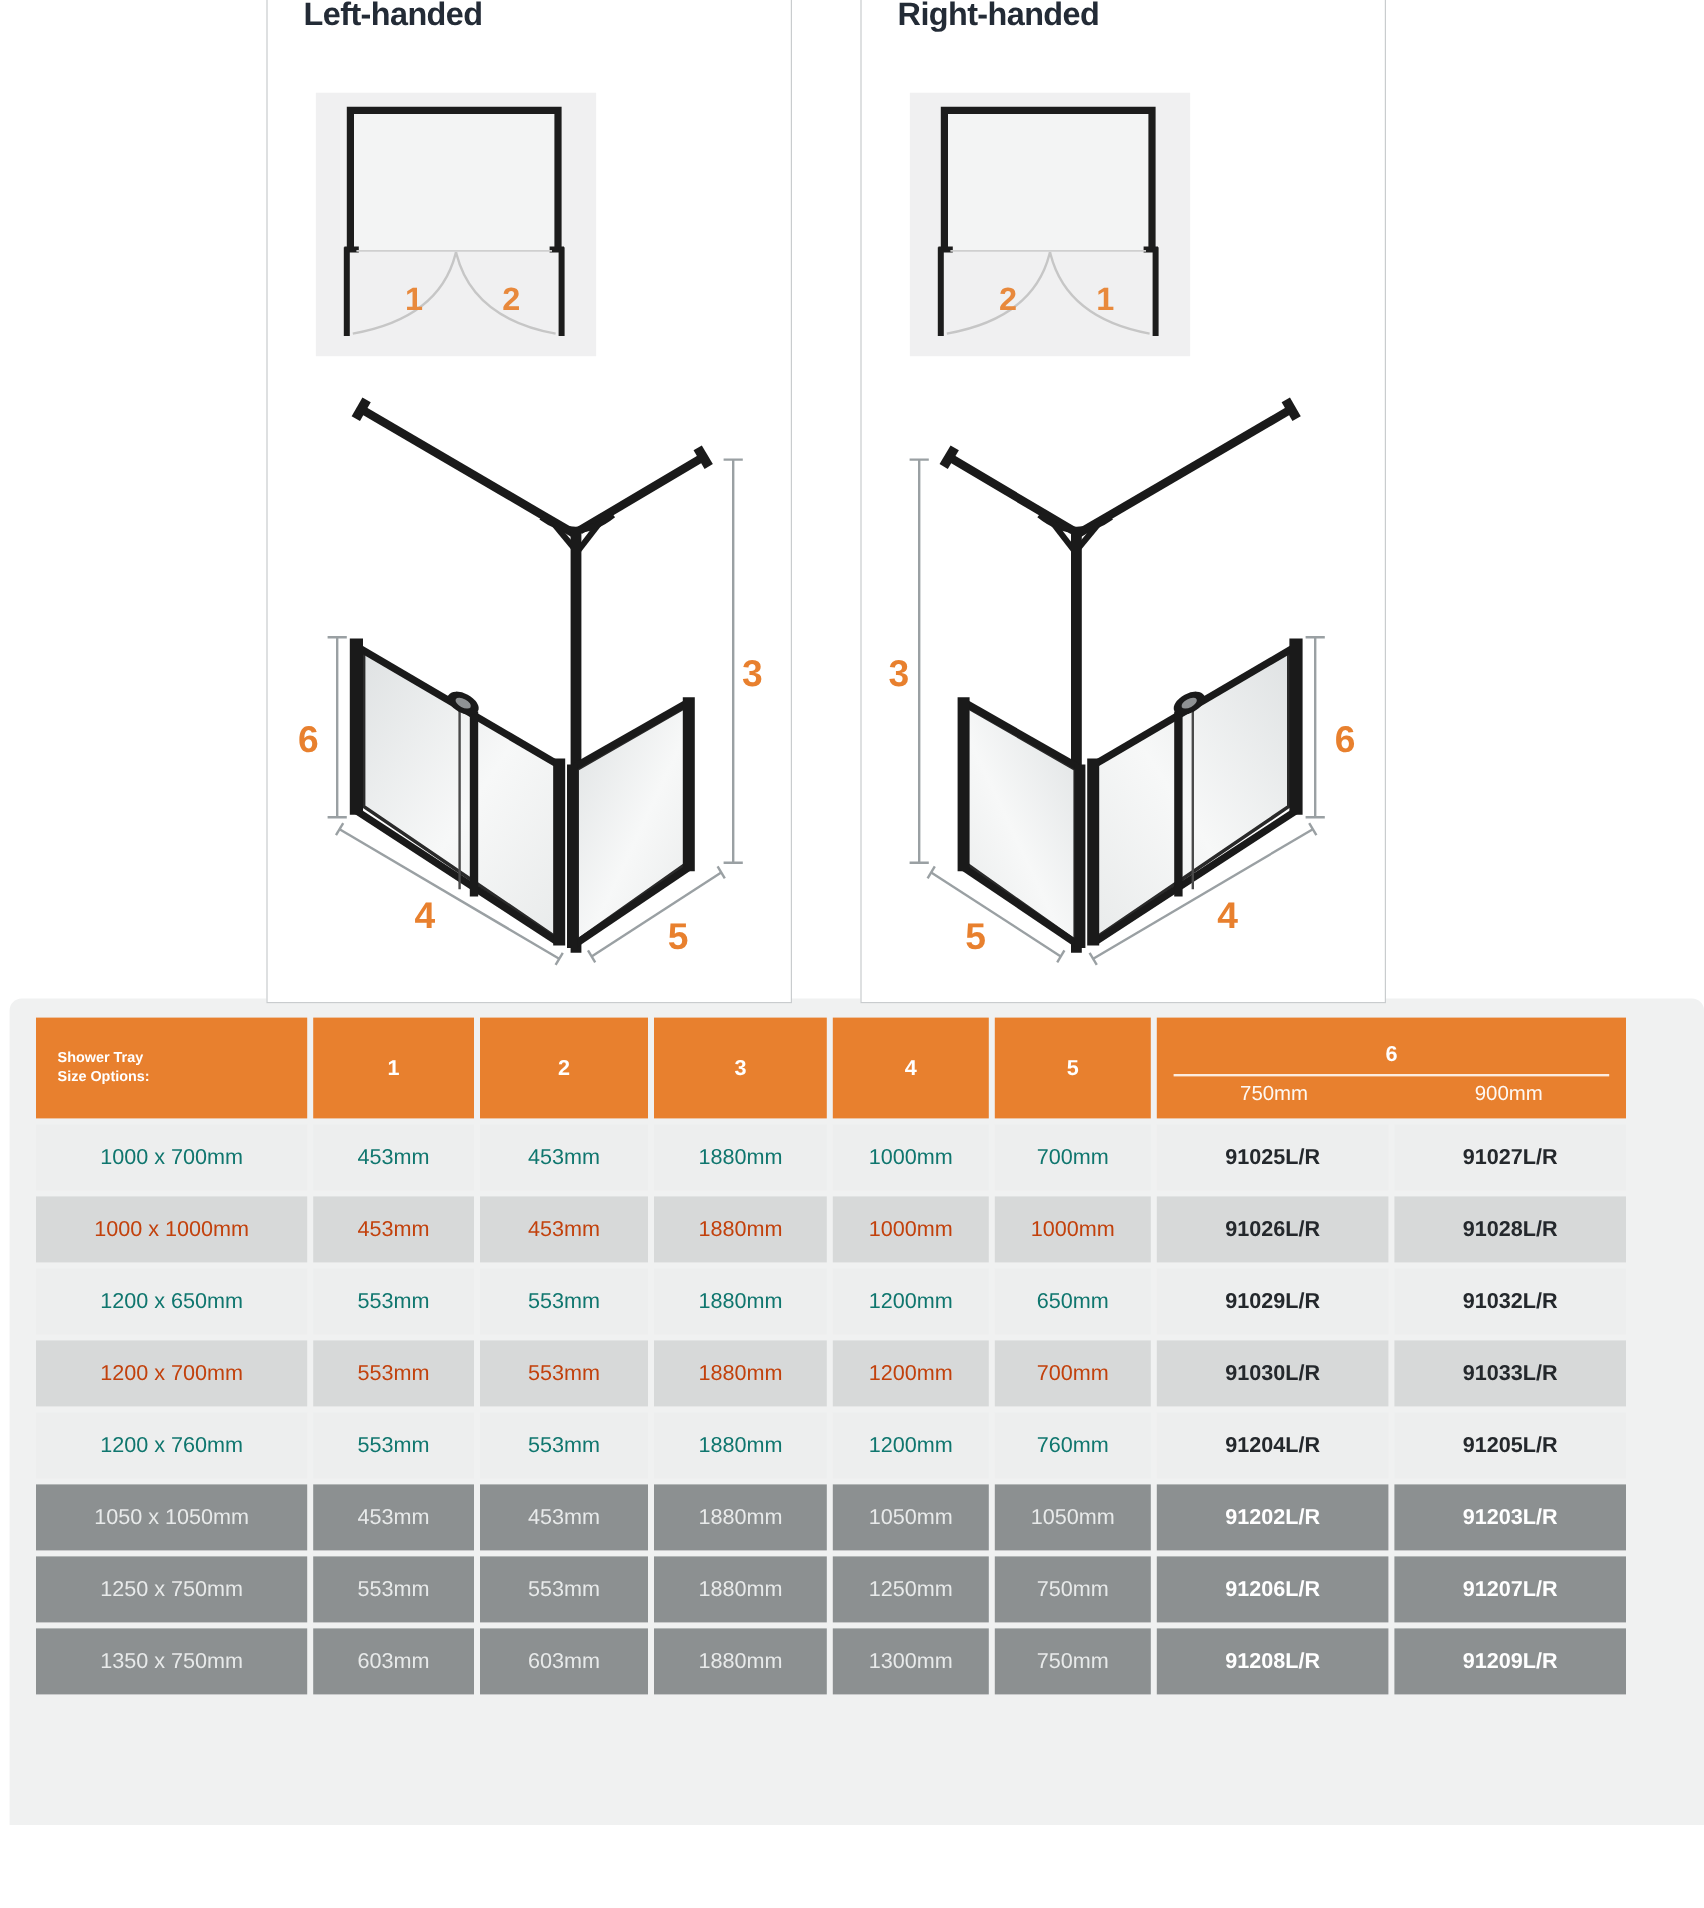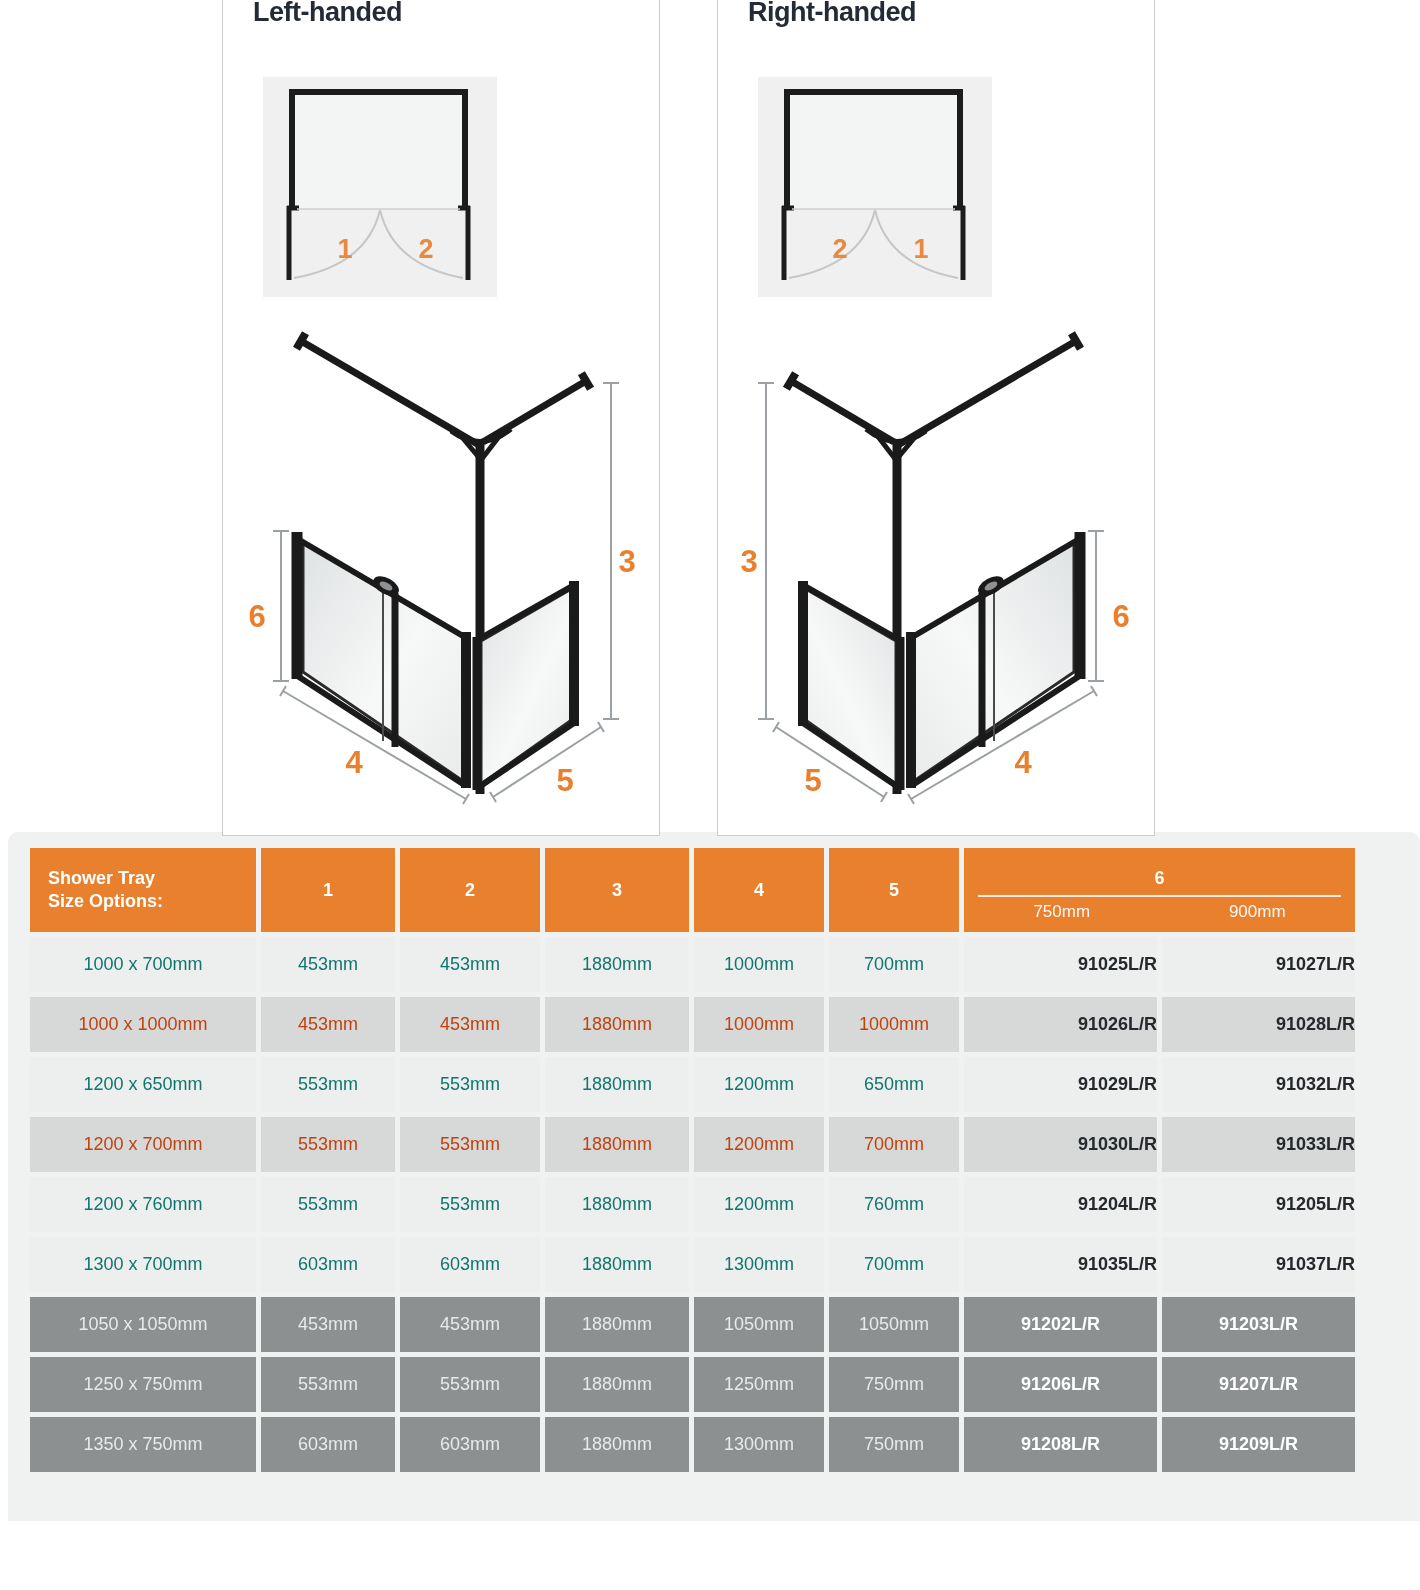--- a/index.html
+++ b/index.html
@@ -22,30 +22,30 @@
 
   .dimnum{fill:#E8802E;font-family:"Liberation Sans",sans-serif;font-weight:bold;font-size:31px;}
   .plannum{fill:#E8893C;font-family:"Liberation Sans",sans-serif;font-weight:bold;font-size:27px;}
 
   
   table.sizes{position:absolute;left:25px;top:843px;border-collapse:separate;border-spacing:5px;
               table-layout:fixed;z-index:3;}
   table.sizes th,table.sizes td{padding:0;text-align:center;vertical-align:middle;
               font-family:"Liberation Sans",sans-serif;}
   th.oc{background:#E8802E;color:#ffffff;height:84px;font-size:18px;font-weight:bold;}
-  th.oc.lbl{text-align:left;padding-left:18px;font-size:18px;line-height:1.3;}
+  th.oc.lbl{text-align:left;padding-left:18px;font-size:12px;line-height:1.3;}
   .col6-top{font-size:18px;font-weight:bold;padding-top:10px;}
   .col6-div{height:2px;background:rgba(255,255,255,.85);margin:6px 14px 5px 14px;}
   .col6-sub{display:flex;}
   .col6-sub span{flex:1;font-size:17px;font-weight:normal;opacity:.95;}
   td{height:55px;font-size:18px;}
   tr.light td{background:#EDEEEE;color:#0f766e;}
   tr.mid   td{background:#D7D9D9;color:#c2410c;}
   tr.dark  td{background:#8C9091;color:#E8EAEA;}
-  tr.light td.part,tr.mid td.part{color:#24282C;font-weight:bold;text-align:right;}
+  tr.light td.part,tr.mid td.part{color:#24282C;font-weight:bold;}
   tr.dark td.part{color:#ffffff;font-weight:bold;margin-left:29px;}
 </style>
 </head>
 <body>
 
 <div class="canvas">
 
   <div class="lower-bg"></div>
 
   <div class="panel left">
@@ -267,30 +267,20 @@
         <tr class="light">
           <td>1200 x 760mm</td>
           <td>553mm</td>
           <td>553mm</td>
           <td>1880mm</td>
           <td>1200mm</td>
           <td>760mm</td>
           <td class="part">91204L/R</td>
           <td class="part">91205L/R</td>
         </tr>
-        <tr class="light">
-          <td>1300 x 700mm</td>
-          <td>603mm</td>
-          <td>603mm</td>
-          <td>1880mm</td>
-          <td>1300mm</td>
-          <td>700mm</td>
-          <td class="part">91035L/R</td>
-          <td class="part">91037L/R</td>
-        </tr>
         <tr class="dark">
           <td>1050 x 1050mm</td>
           <td>453mm</td>
           <td>453mm</td>
           <td>1880mm</td>
           <td>1050mm</td>
           <td>1050mm</td>
           <td class="part">91202L/R</td>
           <td class="part">91203L/R</td>
         </tr>

